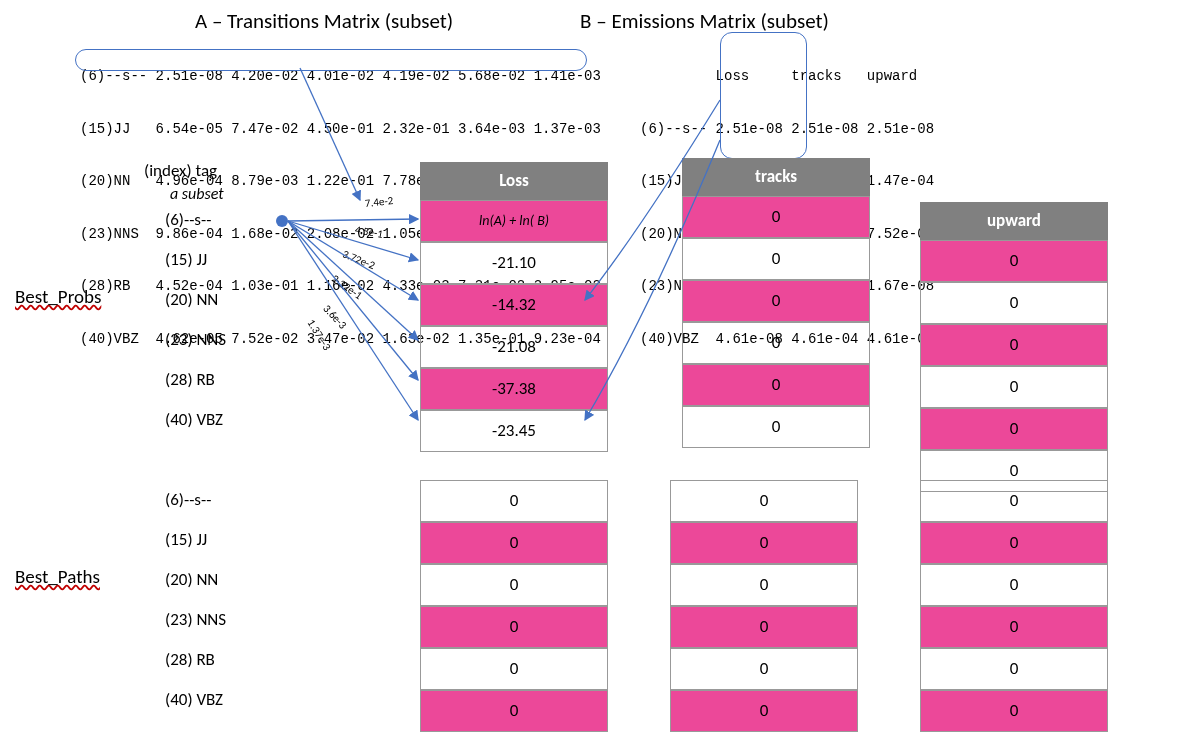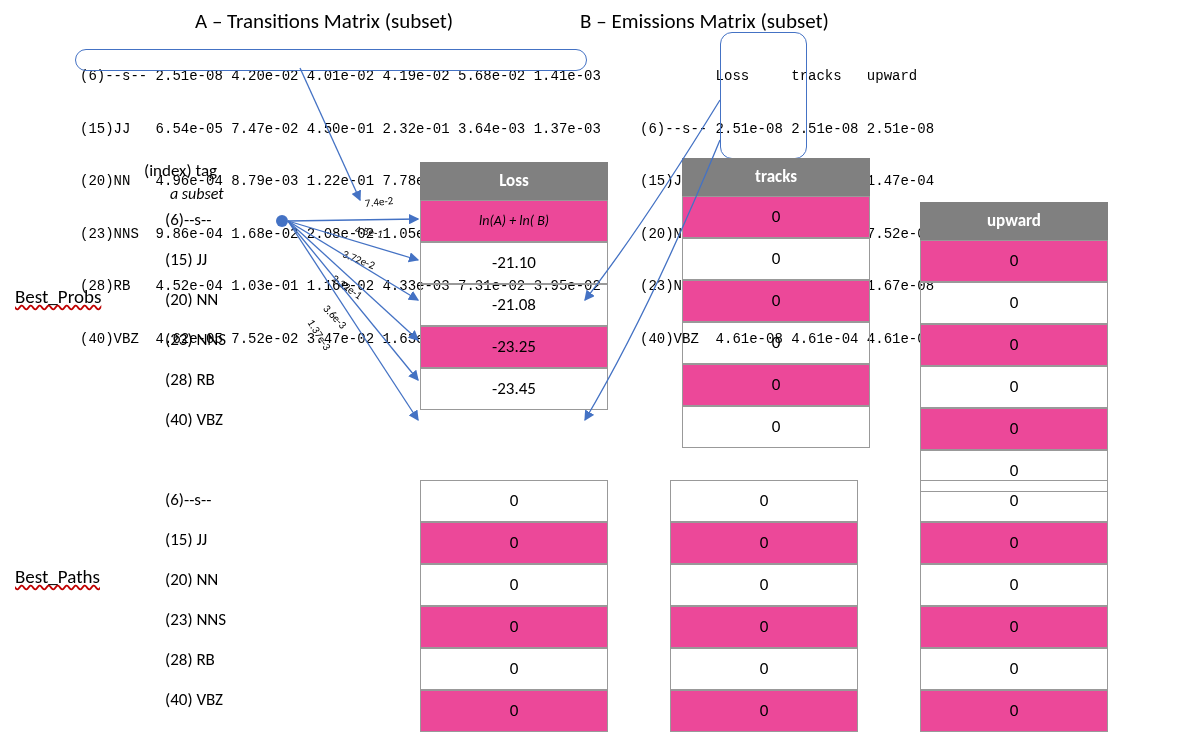--- a/index.html
+++ b/index.html
@@ -160,22 +160,23 @@
   <div>(20) NN</div>
   <div>(23) NNS</div>
   <div>(28) RB</div>
   <div>(40) VBZ</div>
 </div>
 
 <div class="col loss" style="top:162px;">
   <div class="col-header">Loss</div>
   <div class="cell alt formula">ln(A) + ln( B)</div>
   <div class="cell">-21.10</div>
+  <div class="cell alt">-14.32</div>
   <div class="cell">-21.08</div>
-  <div class="cell alt">-23.25</div>
+  <div class="cell alt">-37.38</div>
   <div class="cell">-23.45</div>
 </div>
 <div class="col tracks" style="top:158px;padding-left:12px;">
   <div class="col-header">tracks</div>
   <div class="cell alt">0</div>
   <div class="cell">0</div>
   <div class="cell alt">0</div>
   <div class="cell">0</div>
   <div class="cell alt">0</div>
   <div class="cell">0</div>

